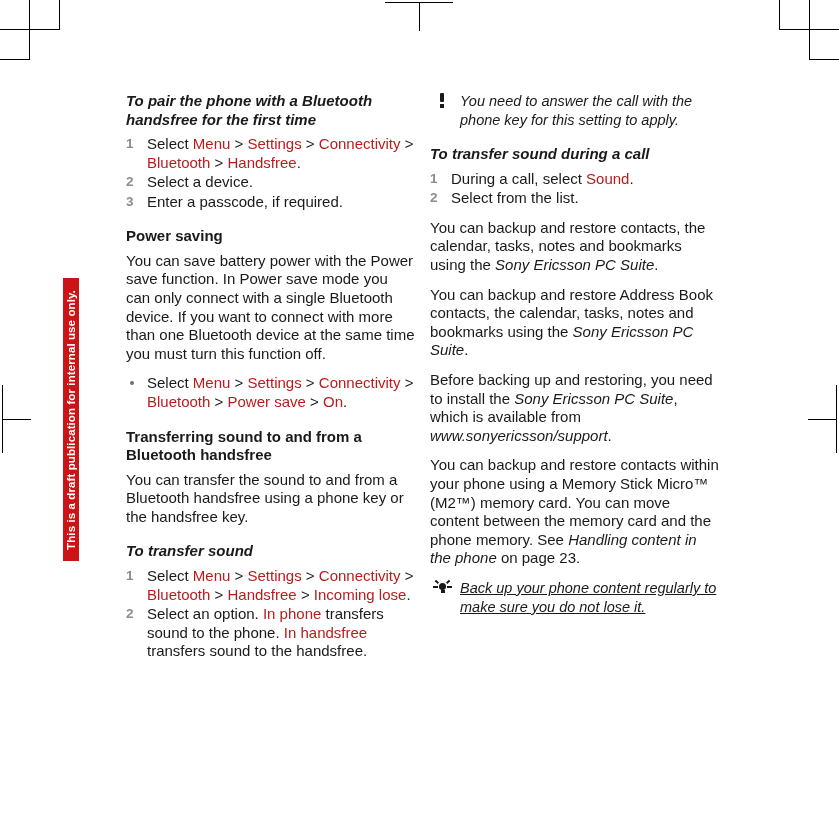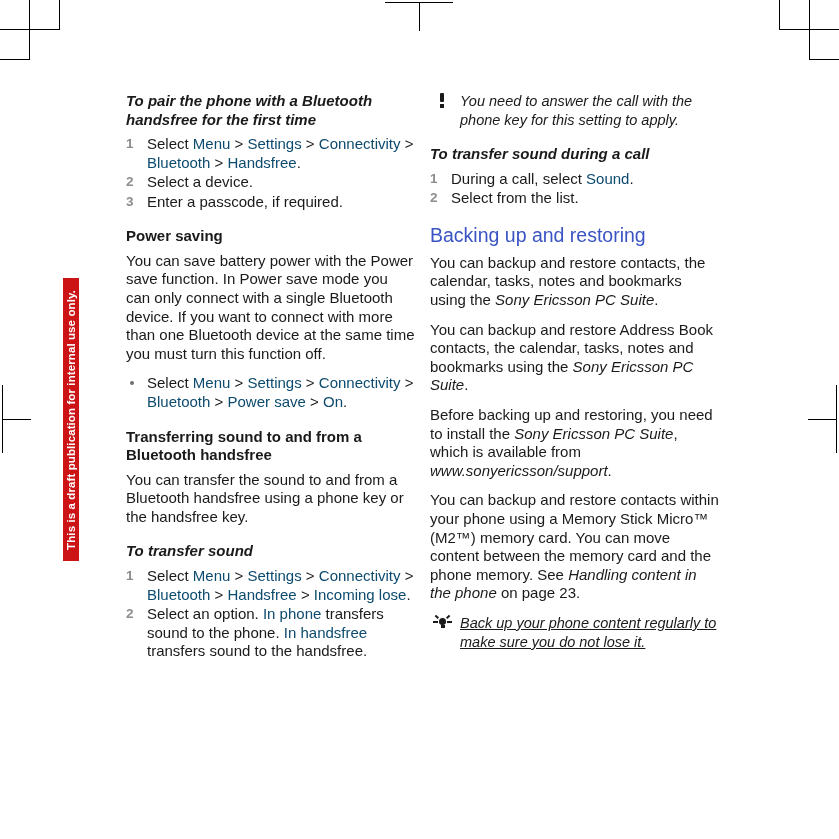--- a/index.html
+++ b/index.html
@@ -76,21 +76,21 @@
   }
   .h2.italic { font-style: italic; }
 
   .para {
     font-size: 15px;
     line-height: 18.6px;
     margin: 4px 0 11px 0;
   }
 
   em, .it { font-style: italic; }
-  .link { color: #0c4a6e; }
+  .link { color: #b91c1c; }
 
   
   ol.steps, ul.steps {
     list-style: none;
     margin: 0 0 11px 0;
     padding: 0;
   }
   ol.steps li, ul.steps li {
     position: relative;
     padding-left: 21px;
@@ -282,21 +282,20 @@
       </span>
       <span>You need to answer the call with the phone key for this setting to apply.</span>
     </div>
 
     <h3 class="h2 italic">To transfer sound during a call</h3>
     <ol class="steps">
         <li><span class="num">1</span><span><span>During a call, select </span><span class="link">Sound</span><span>.</span></span></li>
         <li><span class="num">2</span><span><span>Select from the list.</span></span></li>
       </ol>
 
-    <h2 class="h1">Backing up and restoring</h2>
 
     <div>
         <p class="para"><span>You can backup and restore contacts, the calendar, tasks, notes and bookmarks using the </span><span class="it">Sony Ericsson PC Suite</span><span>.</span></p>
         <p class="para"><span>You can backup and restore Address Book contacts, the calendar, tasks, notes and bookmarks using the </span><span class="it">Sony Ericsson PC Suite</span><span>.</span></p>
         <p class="para"><span>Before backing up and restoring, you need to install the </span><span class="it">Sony Ericsson PC Suite</span><span>, which is available from </span><span class="it">www.sonyericsson/support</span><span>.</span></p>
         <p class="para"><span>You can backup and restore contacts within your phone using a Memory Stick Micro™ (M2™) memory card. You can move content between the memory card and the phone memory. See </span><span class="it">Handling content in the phone</span><span> on page 23.</span></p>
       </div>
 
     <div class="callout" style="margin-top:6px;text-decoration:underline;">
       <span class="cicon icon-bulb">

